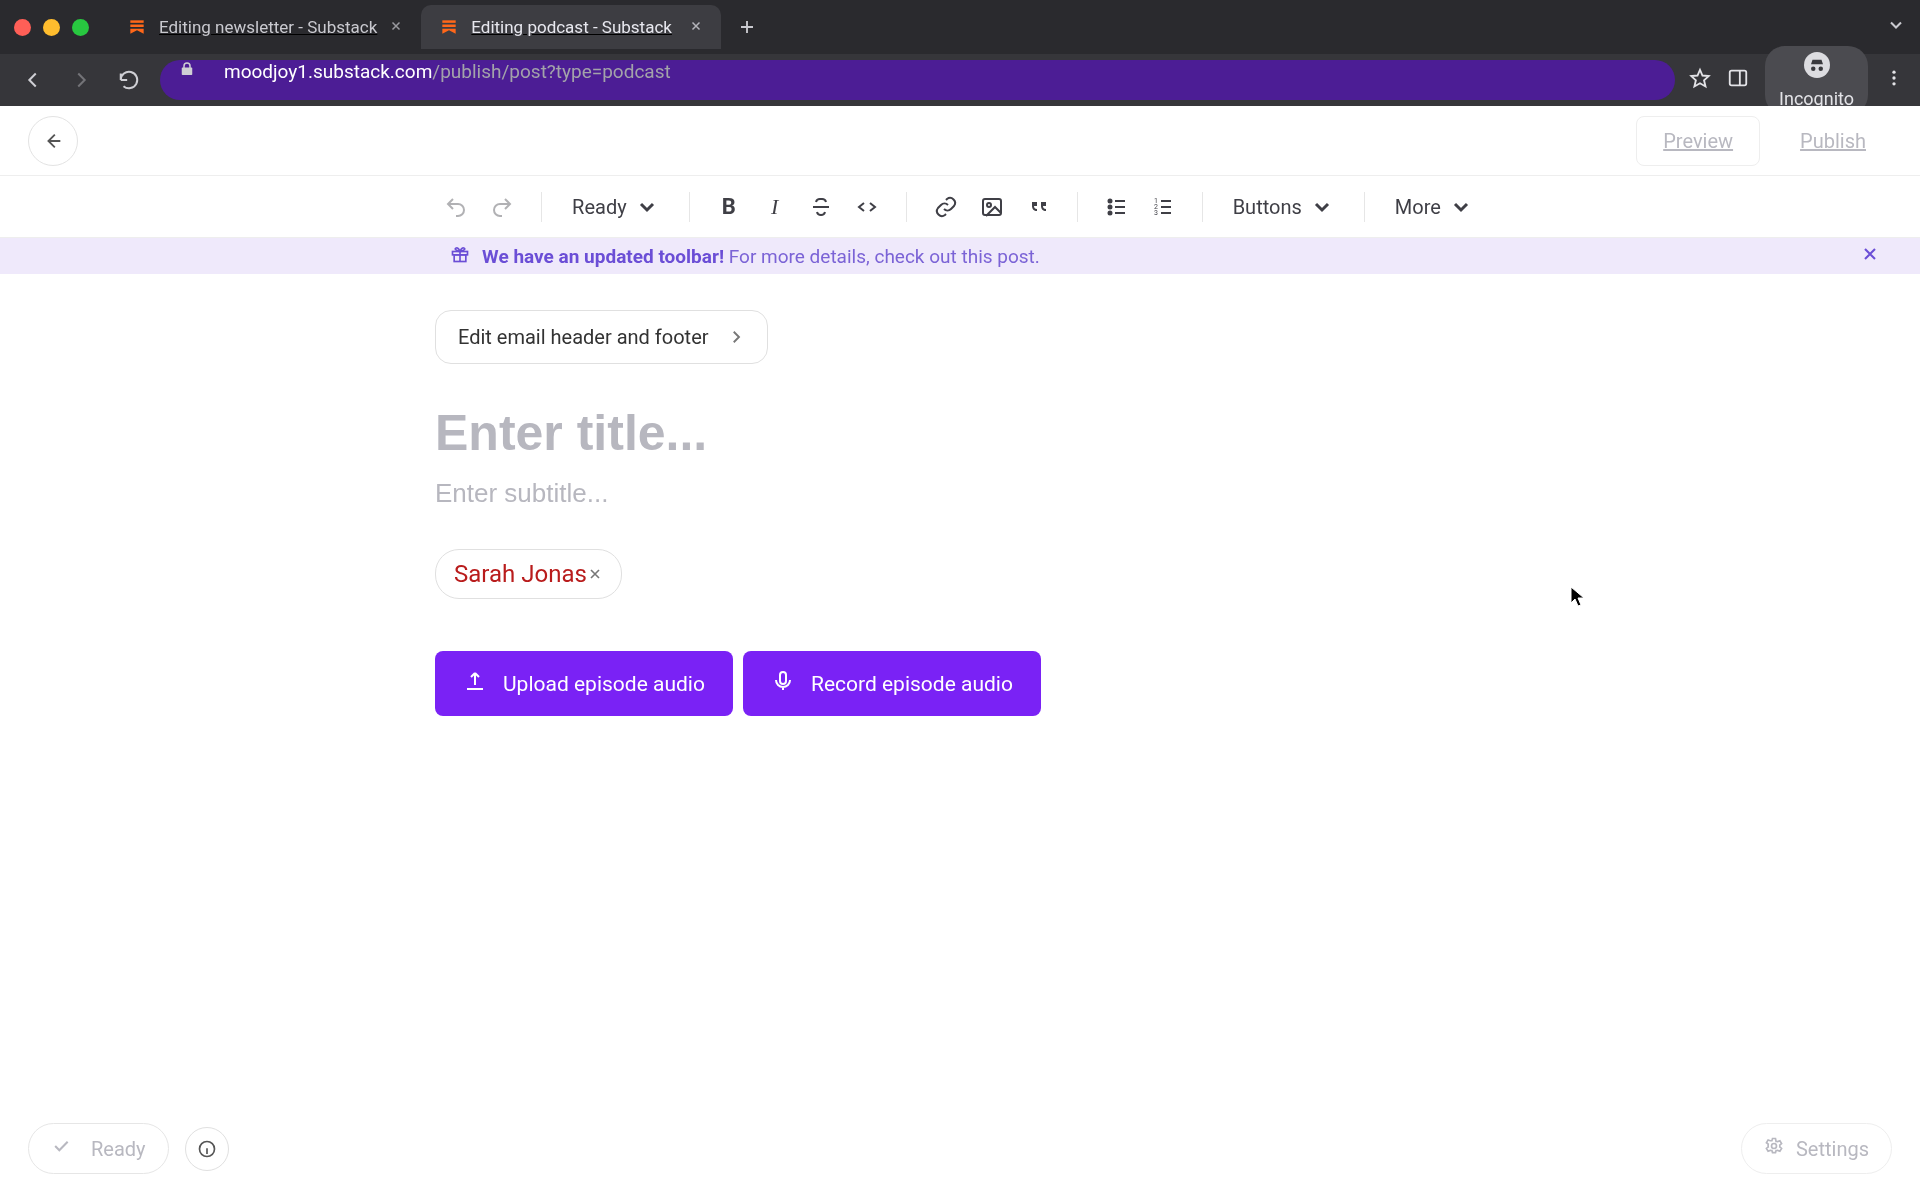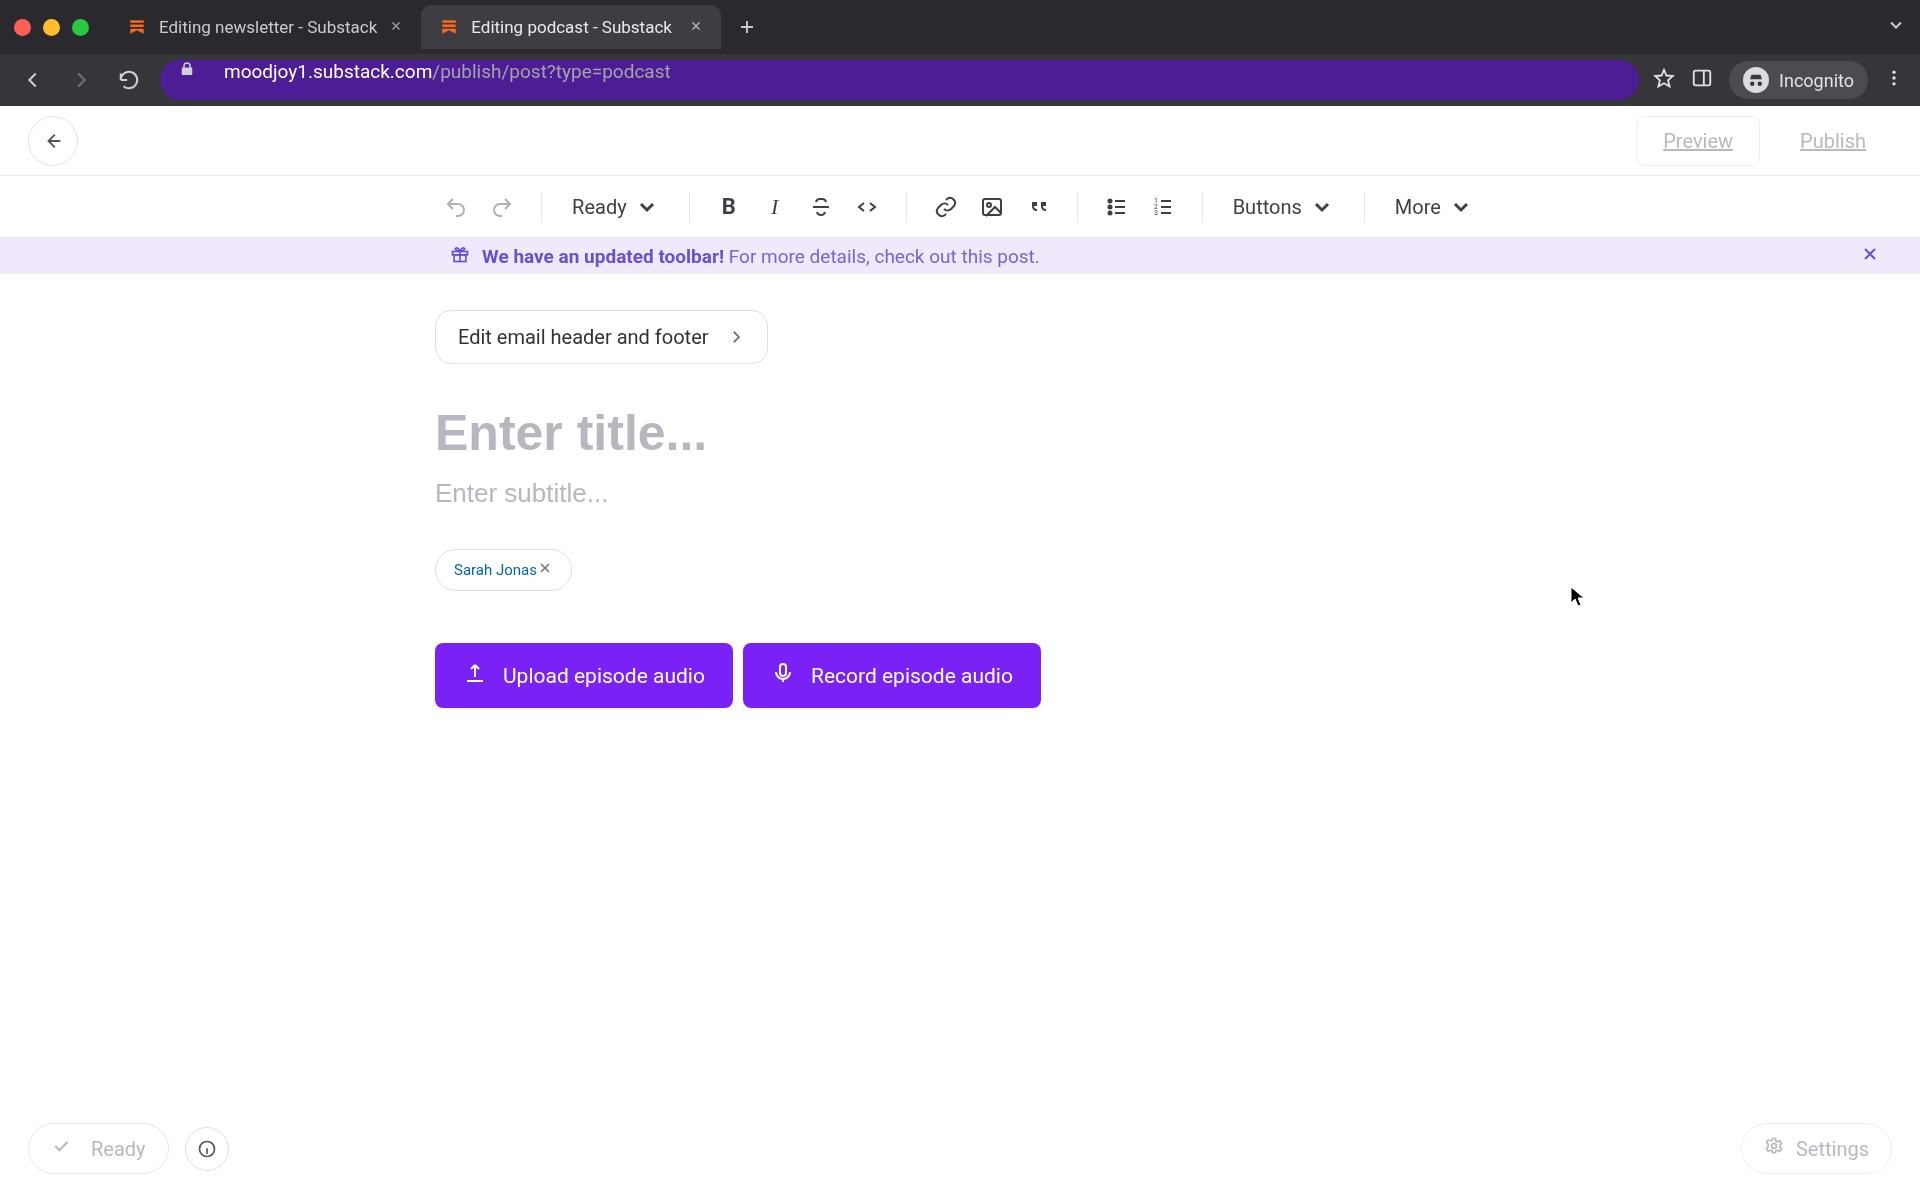--- a/index.html
+++ b/index.html
@@ -12,20 +12,21 @@
 }
 
 
 .chrome { background: #2a2a2e; }
 
 .tab-strip {
   display: flex;
   align-items: center;
   height: 54px;
   padding: 0 14px;
+  text-decoration: underline;
 }
 .wc { display: flex; gap: 12px; margin-right: 20px; }
 .wc span { width: 17px; height: 17px; border-radius: 50%; }
 .wc .red { background: #ff5f57; }
 .wc .yel { background: #ffbd2e; }
 .wc .grn { background: #28c840; }
 
 .tab {
   display: flex;
   align-items: center;
@@ -66,21 +67,21 @@
   display: flex;
   padding: 0 18px;
   gap: 28px;
   color: #e3e3e7;
   font-size: 19px;
 }
 .omnibox .lock { color: #cfcfd4; }
 .url-host { color: #fff; }
 .url-path { color: #a3a3aa; }
 .right-icons { display: flex; align-items: center; gap: 16px; color: #e3e3e7; }
-.incog-chip { display: flex; align-items: center; gap: 10px; background: #4b4b50; padding: 6px 14px; border-radius: 20px; font-size: 18px; }
+.incog-chip { display: flex; align-items: center; gap: 10px; background: #4b4b50; padding: 6px 14px; border-radius: 20px; font-size: 18px; flex-direction: column; }
 .incog-icon { width: 26px; height: 26px; background: #dcdce0; border-radius: 50%; display: flex; align-items: center; justify-content: center; }
 
 
 .app { background: #fff; height: calc(1200px - 106px); position: relative; }
 
 .app-header {
   height: 70px;
   display: flex;
   align-items: center;
   padding: 0 28px;
@@ -152,21 +153,21 @@
 .subtitle {
   margin-top: 16px;
   font-size: 26px;
   color: #b7b7bf;
   border: none; outline: none; width: 100%;
 }
 .author-chip {
   margin-top: 40px;
   display: inline-flex; align-items: center; 
   border: 1px solid #e0e0e0; border-radius: 24px;
-  padding: 10px 18px; font-size: 15px; color: #0369a1;
+  padding: 10px 18px; font-size: 24px; color: #b91c1c;
 }
 .author-chip .x { color: #777; }
 
 .audio-row { margin-top: 52px; display: flex; gap: 10px; }
 .pbtn {
   background: #7b2ff2;
   background: #7a22f5;
   color: #fff;
   border-radius: 8px;
   padding: 18px 28px;

